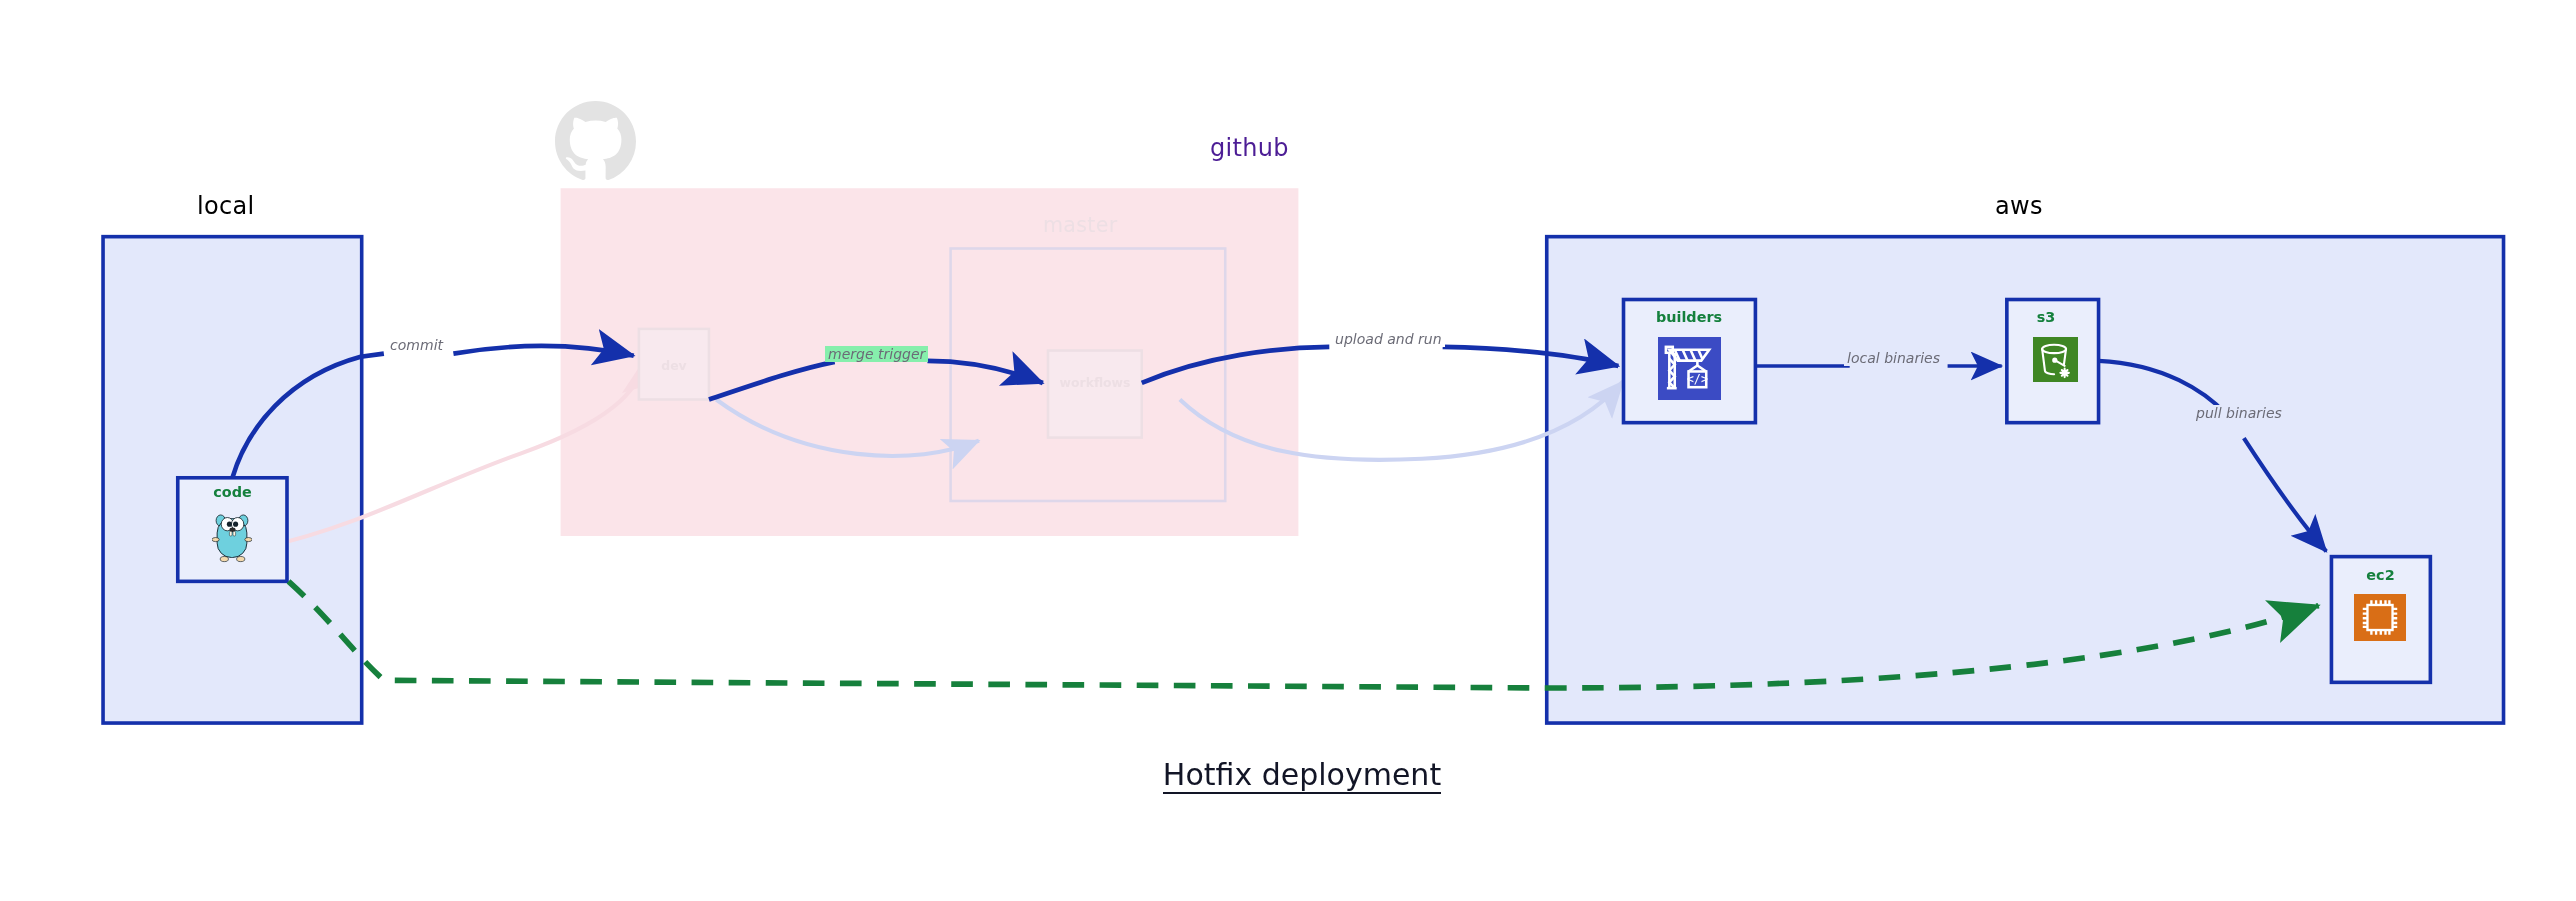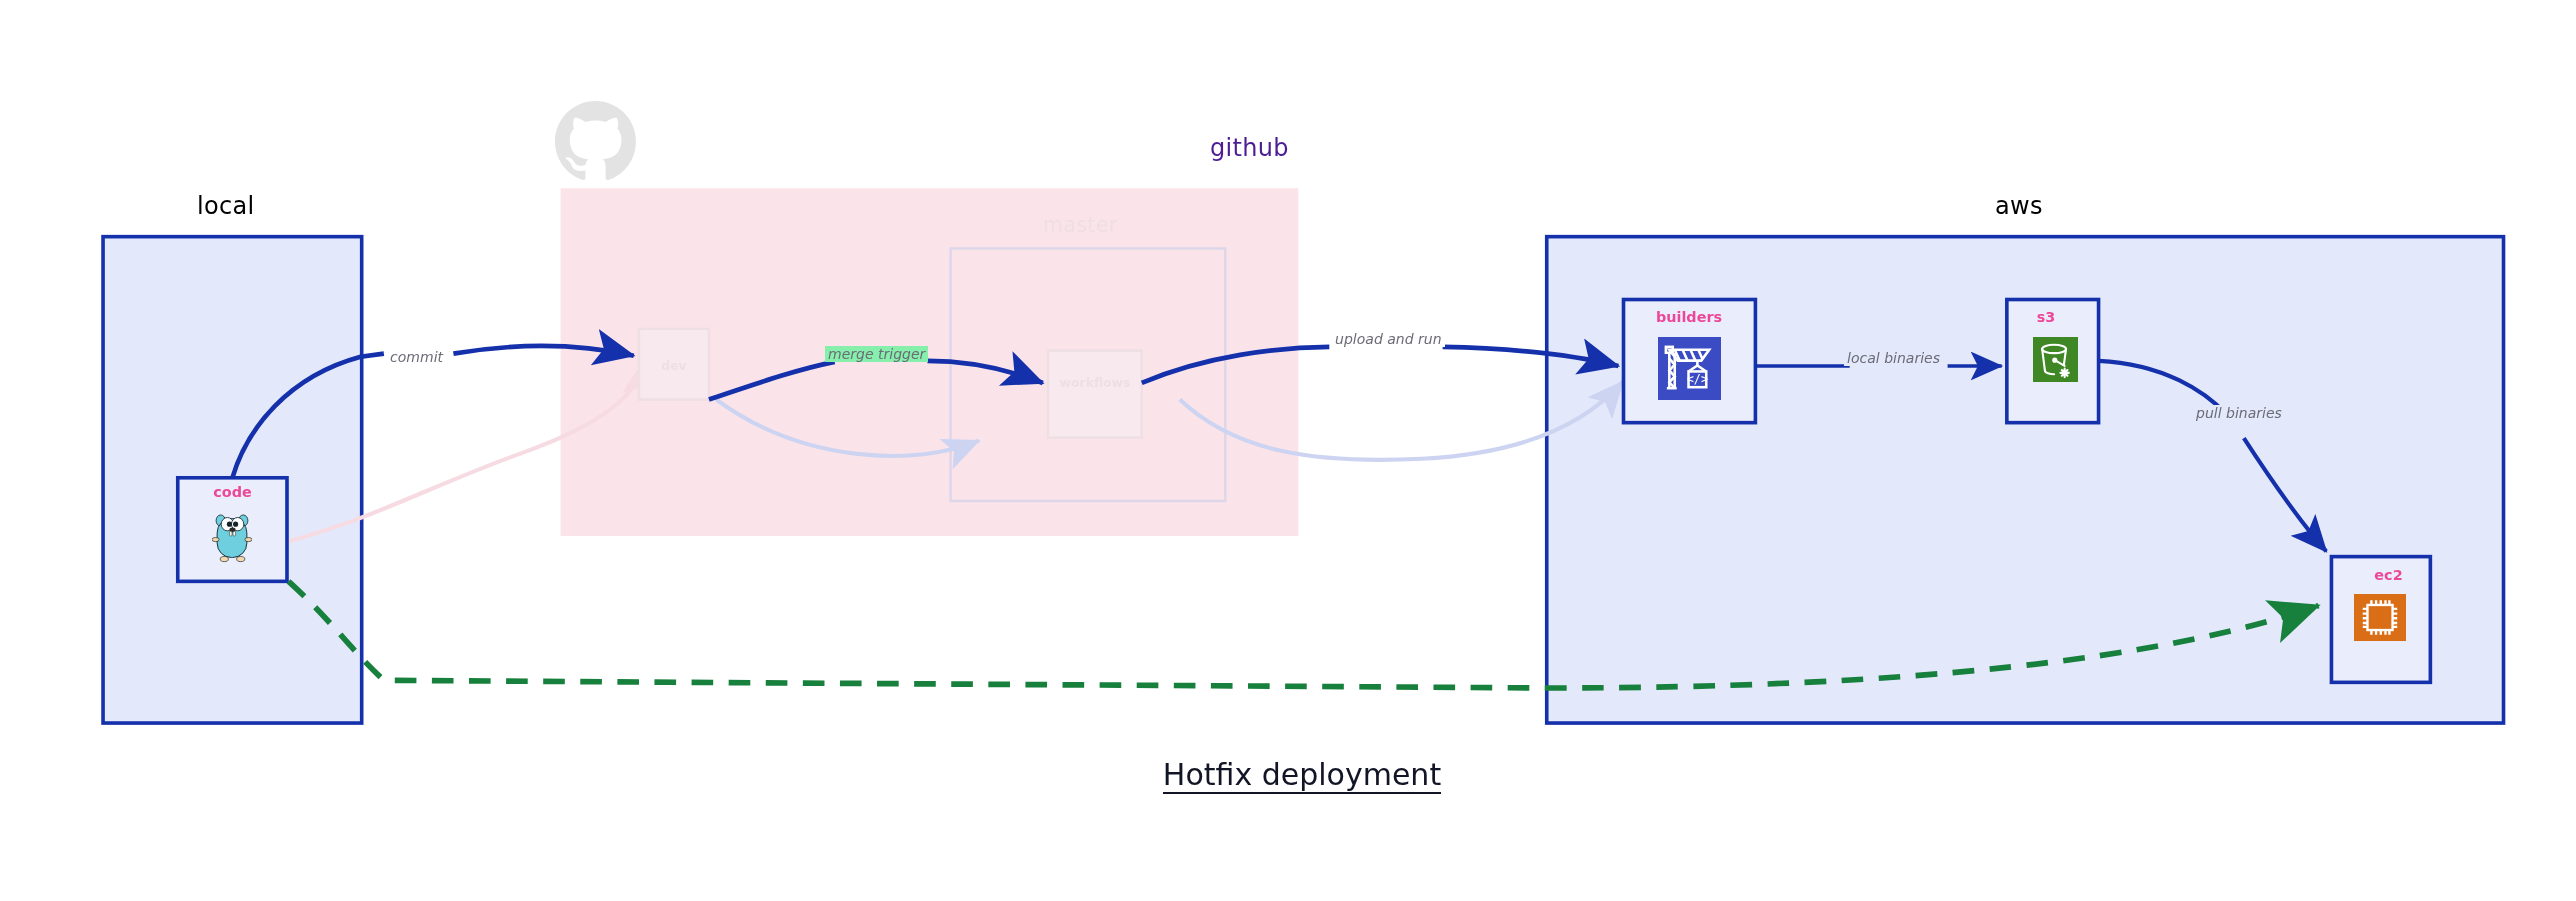--- a/index.html
+++ b/index.html
@@ -1,21 +1,21 @@
 <!DOCTYPE html>
 <html style="font-size:8.2px"><head>
 <meta charset="utf-8">
 <style>
   html,body{margin:0;padding:0;background:#ffffff;}
   body{width:2604px;height:902px;font-family:"DejaVu Sans","Liberation Sans",sans-serif;overflow:hidden;}
   #stage{position:relative;width:2604px;height:902px;background:#ffffff;}
   svg#canvas{position:absolute;left:0;top:0;width:2604px;height:902px;}
   .grp-label{position:absolute;font-size:24px;color:#000000;white-space:nowrap;letter-spacing:0.3px;}
   .grp-label.ghost{color:#4c1d95;}
-  .node-label{position:absolute;font-size:14.4px;font-weight:bold;color:#ec4899;white-space:nowrap;text-align:center;}
+  .node-label{position:absolute;font-size:14.4px;font-weight:bold;color:#15803d;white-space:nowrap;text-align:center;}
   .node-label.ghost{color:#eddfe4;}
   .edge-label{position:absolute;font-size:14px;font-style:italic;color:#6b6b76;white-space:nowrap;background:#ffffff;padding:0 3.1px;}
   .edge-label.onpink{background:#86efac;}
   .edge-label.onblue{background:#e3e8fb;}
   #title{position:absolute;left:0;top:757px;width:2604px;text-align:center;font-size:30px;color:#121526;}
   #title span{border-bottom:2.1px solid #121526;padding-bottom:0;}
 </style>
 </head>
 <body>
 
@@ -153,23 +153,23 @@
   <div class="grp-label" style="left:197px;top:192px;">local</div>
   <div class="grp-label ghost" style="left:1210px;top:134px;">github</div>
   <div class="grp-label ghost" style="left:1043px;top:213px;font-size:20.6px;color:#eddfe4;">master</div>
   <div class="grp-label" style="left:1995px;top:192px;">aws</div>
 
   <div class="node-label" style="left:178px;top:484px;width:109px;">code</div>
   <div class="node-label ghost" style="left:639px;top:358px;width:70px;font-size:12.4px;">dev</div>
   <div class="node-label ghost" style="left:1036px;top:375px;width:118px;font-size:12.4px;">workflows</div>
   <div class="node-label" style="left:1623px;top:309px;width:132px;">builders</div>
   <div class="node-label" style="left:2000px;top:309px;width:92px;text-align:center;">s3</div>
-  <div class="node-label" style="left:2331px;top:567px;width:99px;padding-left:8px;">ec2</div>
+  <div class="node-label" style="left:2331px;top:567px;width:99px;">ec2</div>
 
-  <div class="edge-label" style="left:387px;top:337px;margin-top:12px;">commit</div>
+  <div class="edge-label" style="left:387px;top:337px;">commit</div>
   <div class="edge-label onpink" style="left:825px;top:346px;">merge trigger</div>
   <div class="edge-label" style="left:1332px;top:331px;">upload and run</div>
   <div class="edge-label onblue" style="left:1844px;top:350px;">local binaries</div>
   <div class="edge-label onblue" style="left:2193px;top:405px;">pull binaries</div>
 
   <div id="title">
     <span>Hotfix deployment</span>
   </div>
 
 </div>

